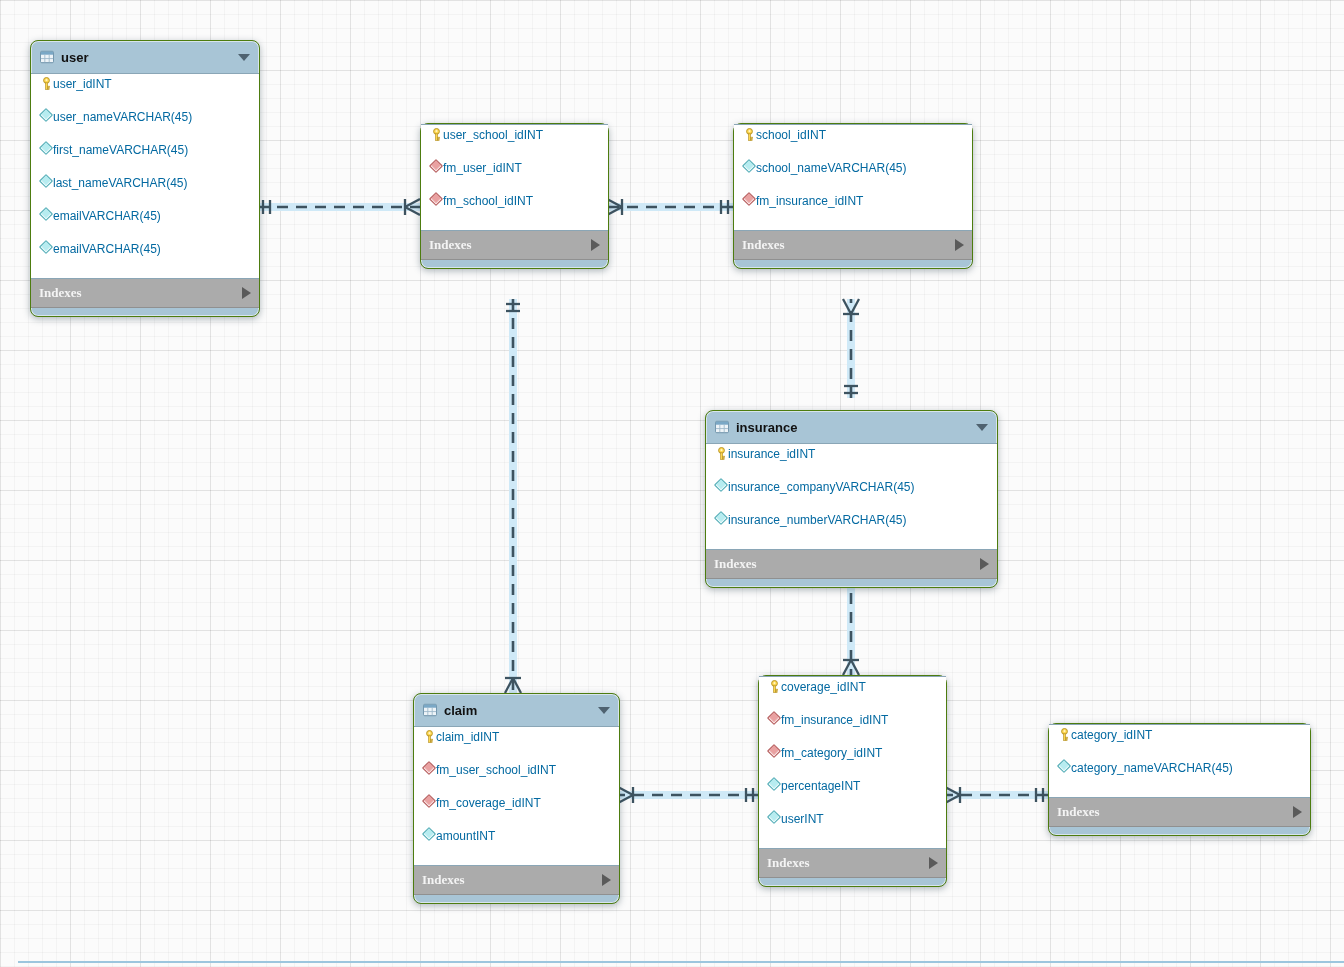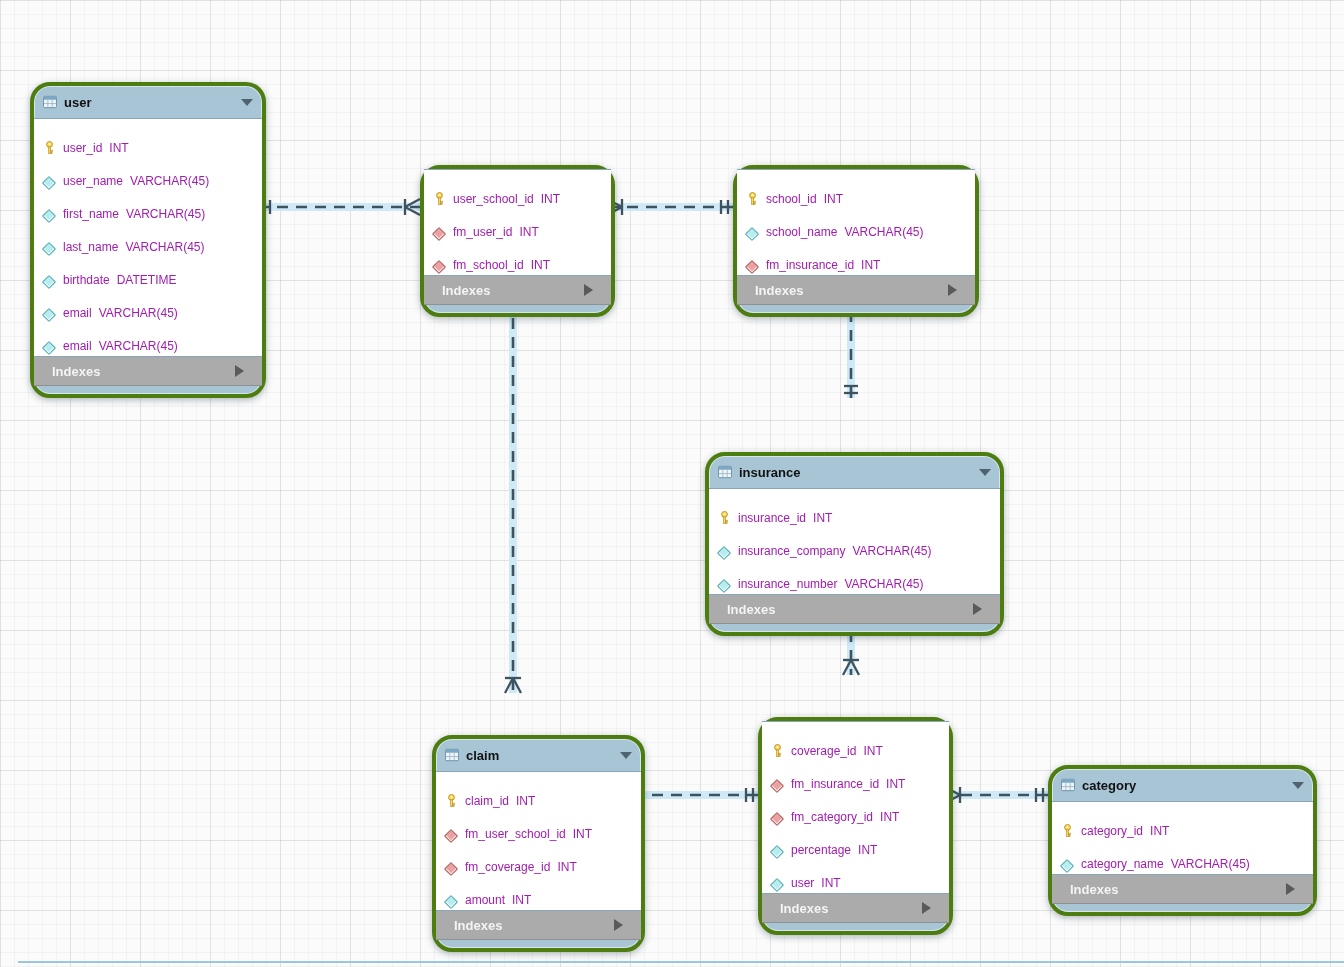--- a/index.html
+++ b/index.html
@@ -10,53 +10,53 @@
     background-image:
       linear-gradient(to right, rgba(0,0,0,0.07) 1px, transparent 1px),
       linear-gradient(to bottom, rgba(0,0,0,0.07) 1px, transparent 1px),
       linear-gradient(to right, rgba(0,0,0,0.032) 1px, transparent 1px),
       linear-gradient(to bottom, rgba(0,0,0,0.032) 1px, transparent 1px);
     background-size:70px 70px,70px 70px,14px 14px,14px 14px;
   }
   #connector-layer{position:absolute;left:0;top:0;z-index:1;}
   #canvas{position:absolute;left:0;top:0;width:100%;height:100%;}
   .table-node{
-    position:absolute;z-index:2;border-radius:20px;
-    background:#a8c5d6;border:4px solid #4d7c0f;
+    position:absolute;z-index:2;border-radius:8px;
+    background:#a8c5d6;border:1px solid #4d7c0f;
     box-shadow:0 2px 7px rgba(50,70,85,0.38), inset 0 0 0 1px rgba(255,255,255,0.55);
     padding-bottom:8px;
-    margin-top:42px;
   }
   .tbl-header{
     display:flex;align-items:center;height:32px;padding:0 9px;gap:7px;
     font-size:13px;font-weight:bold;color:#111;white-space:nowrap;
   }
   .tbl-caret{
     margin-left:auto;width:0;height:0;
     border-left:6px solid transparent;border-right:6px solid transparent;
     border-top:7px solid #4f6270;
   }
   .tbl-body{
     background:#fff;border-top:1px solid #8aa6b6;border-bottom:1px solid #8aa6b6;
     padding:3px 0;
   }
   .tbl-row{
-    height:33px;display:flex;align-items:flex-end;padding:0 8px;gap:7px;
-    font-size:12px;color:#a21caf;white-space:nowrap;
+    height:33px;display:flex;align-items:flex-start;padding:0 8px;gap:0;
+    font-size:12px;color:#0369a1;white-space:nowrap;
   }
   .icon-cell{width:14px;display:flex;justify-content:center;align-items:center;flex:0 0 14px;}
   .diamond{
     width:8px;height:8px;transform:rotate(45deg);border-radius:1px;
   }
   .diamond.attr{background:#b7ecf0;border:1px solid #4aa6b0;box-shadow:inset -1px -1px 1px rgba(255,255,255,0.8);}
   .diamond.fk{background:#e9a1a1;border:1px solid #b05757;box-shadow:inset -1px -1px 1px rgba(255,255,255,0.8);}
   .tbl-indexes{
-    height:28px;background:#ababab;display:flex;align-items:center;padding:0 18px;
+    height:28px;background:#ababab;display:flex;align-items:center;padding:0 8px;
     font-size:13px;font-weight:bold;color:#f4f4f4;
     border-bottom:1px solid #909090;
+    font-family:Liberation Serif, serif;
   }
   .idx-arrow{
     margin-left:auto;width:0;height:0;
     border-top:6px solid transparent;border-bottom:6px solid transparent;
     border-left:9px solid #5a5a5a;
   }
   #page-boundary-line{
     position:absolute;left:18px;top:961px;width:1326px;height:2px;
     background:#9cc6de;z-index:0;
   }
@@ -176,27 +176,20 @@
           <span class="icon-cell">
             <span class="diamond attr"></span>
           </span>
           <span>last_name</span>
           <span>VARCHAR(45)</span>
         </div>
         <div class="tbl-row">
           <span class="icon-cell">
             <span class="diamond attr"></span>
           </span>
-          <span>birthdate</span>
-          <span>DATETIME</span>
-        </div>
-        <div class="tbl-row">
-          <span class="icon-cell">
-            <span class="diamond attr"></span>
-          </span>
           <span>email</span>
           <span>VARCHAR(45)</span>
         </div>
         <div class="tbl-row">
           <span class="icon-cell">
             <span class="diamond attr"></span>
           </span>
           <span>email</span>
           <span>VARCHAR(45)</span>
         </div>
@@ -317,21 +310,21 @@
           </span>
           <span>insurance_number</span>
           <span>VARCHAR(45)</span>
         </div>
       </div>
       <div class="tbl-indexes">
         <span>Indexes</span>
         <span class="idx-arrow"></span>
       </div>
     </div>
-    <div class="table-node" style="left: 432px; top: 693px; width: 205px;">
+    <div class="table-node" style="left: 413px; top: 693px; width: 205px;">
       <div class="tbl-header">
         <span class="icon-cell">
           <svg width="16" height="14" viewBox="0 0 16 14">
             <rect x="0.5" y="0.5" width="15" height="13" rx="1.5" fill="#eef4f8" stroke="#5f87a0"></rect>
             <rect x="1" y="1" width="14" height="3.4" fill="#7aa8c6"></rect>
             <line x1="5.5" y1="4.5" x2="5.5" y2="13" stroke="#9db8c9"></line>
             <line x1="10.5" y1="4.5" x2="10.5" y2="13" stroke="#9db8c9"></line>
             <line x1="1" y1="8.8" x2="15" y2="8.8" stroke="#9db8c9"></line>
           </svg>
         </span>
@@ -422,33 +415,20 @@
           <span>user</span>
           <span>INT</span>
         </div>
       </div>
       <div class="tbl-indexes">
         <span>Indexes</span>
         <span class="idx-arrow"></span>
       </div>
     </div>
     <div class="table-node" style="left: 1048px; top: 723px; width: 261px;">
-      <div class="tbl-header">
-        <span class="icon-cell">
-          <svg width="16" height="14" viewBox="0 0 16 14">
-            <rect x="0.5" y="0.5" width="15" height="13" rx="1.5" fill="#eef4f8" stroke="#5f87a0"></rect>
-            <rect x="1" y="1" width="14" height="3.4" fill="#7aa8c6"></rect>
-            <line x1="5.5" y1="4.5" x2="5.5" y2="13" stroke="#9db8c9"></line>
-            <line x1="10.5" y1="4.5" x2="10.5" y2="13" stroke="#9db8c9"></line>
-            <line x1="1" y1="8.8" x2="15" y2="8.8" stroke="#9db8c9"></line>
-          </svg>
-        </span>
-        <span>category</span>
-        <span class="tbl-caret"></span>
-      </div>
       <div class="tbl-body">
         <div class="tbl-row">
           <span class="icon-cell">
             <svg width="13" height="14" viewBox="0 0 13 14">
               <circle cx="6.5" cy="3.4" r="2.9" fill="#ffd84d" stroke="#b8962e"></circle>
               <circle cx="6.5" cy="3.1" r="1.1" fill="#fff4c2"></circle>
               <rect x="5.6" y="5.8" width="1.9" height="6.6" fill="#ffd84d" stroke="#b8962e" stroke-width="0.7"></rect>
               <rect x="7.4" y="9.2" width="2.2" height="1.3" fill="#ffd84d" stroke="#b8962e" stroke-width="0.7"></rect>
               <rect x="7.4" y="11.2" width="1.7" height="1.2" fill="#ffd84d" stroke="#b8962e" stroke-width="0.7"></rect>
             </svg>

